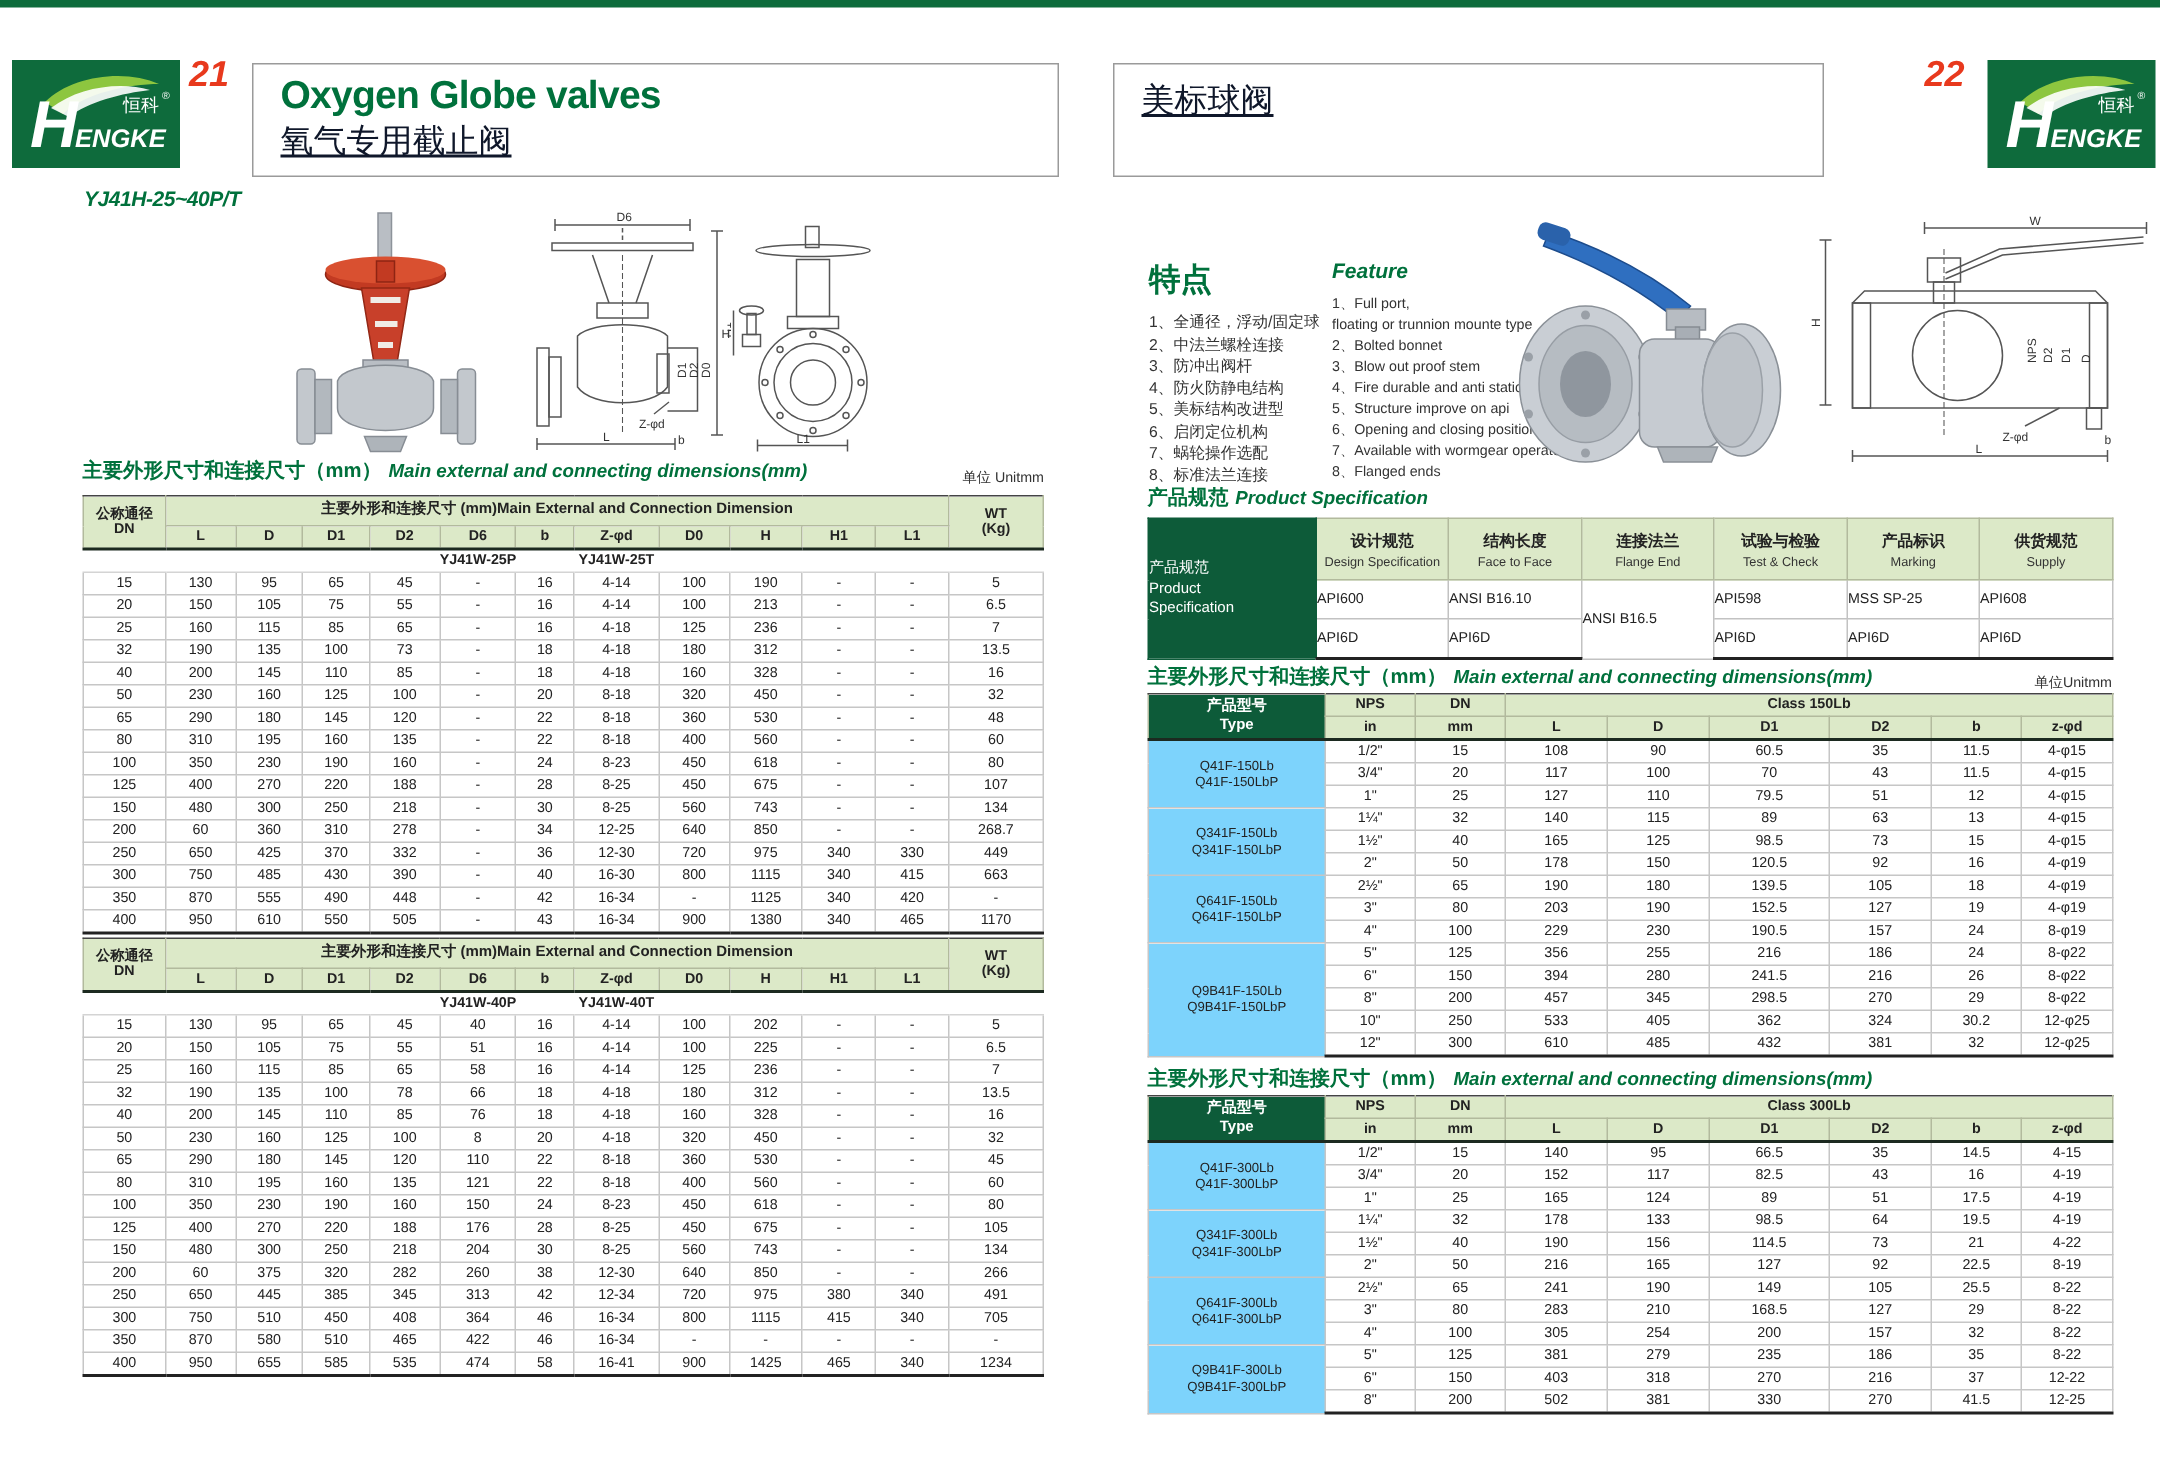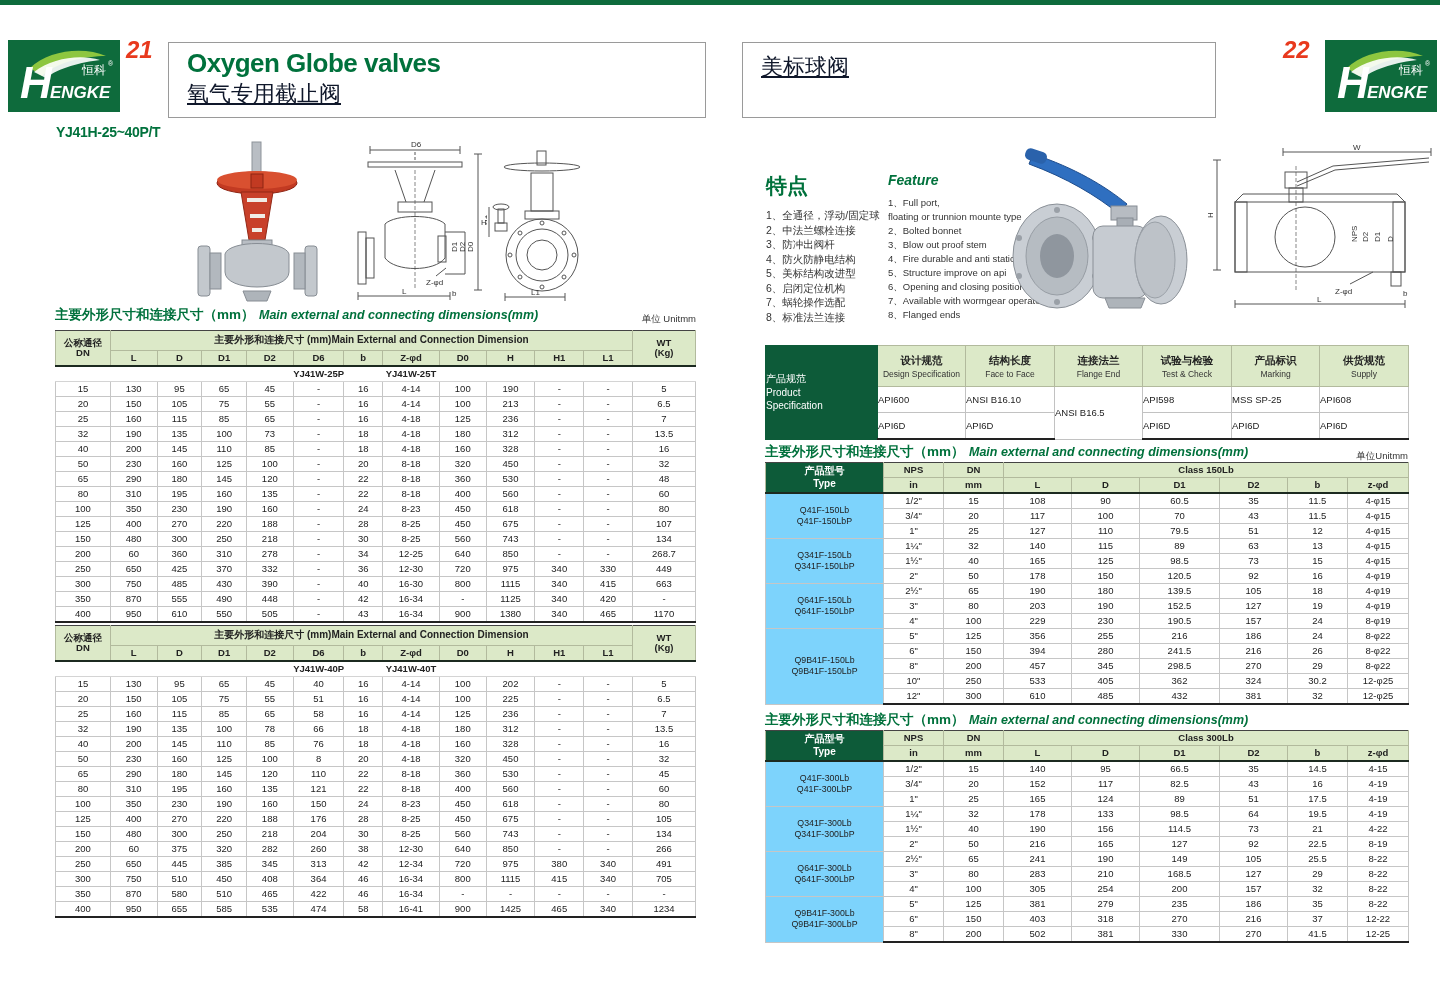--- a/index.html
+++ b/index.html
@@ -6,21 +6,21 @@
   .page{position:relative;width:1440px;height:984px;background:#fff;overflow:hidden;
         font-family:"Liberation Sans","DejaVu Sans",sans-serif;color:#222;}
   .topbar{position:absolute;left:0;top:0;width:1440px;height:5px;background:#0e6b3c;}
   
   .logo{position:absolute;width:112px;height:72px;background:#0e6b3c;}
   .logo svg{width:100%;height:100%;}
   .pagenum{position:absolute;font-size:24px;font-weight:bold;color:#e8391d;font-style:italic;}
   .titlebox{position:absolute;height:76px;background:#fff;border:1px solid #9a9a9a;box-sizing:border-box;padding:7px 0 0 18px;}
   .title-en{font-size:26px;font-weight:bold;color:#00713c;letter-spacing:-0.5px;line-height:1.05;}
   .title-zh{font-size:22px;color:#0f172a;margin-top:2px;text-decoration:underline;}
-  .model{position:absolute;font-size:14px;font-weight:bold;color:#00713c;letter-spacing:-0.3px;}
+  .model{position:absolute;font-size:14px;font-weight:bold;color:#00713c;letter-spacing:-0.3px;font-style:italic;}
   
   .dims-title{position:absolute;width:641px;}
   .dims-title .zh{font-size:13.5px;font-weight:bold;color:#00713c;text-align:right;}
   .dims-title .en{font-size:12.5px;font-weight:bold;color:#00713c;font-style:italic;}
   .dims-title .unit{position:absolute;right:0;bottom:-2px;font-size:9.5px;color:#333;font-weight:normal;}
   
   table.dims{position:absolute;border-collapse:collapse;table-layout:fixed;background:#fff;font-size:9.5px;color:#222;}
   table.dims th,table.dims td{border:1px solid #c6c6c6;text-align:center;padding:0;height:14px;line-height:1.05;white-space:nowrap;overflow:hidden;}
   table.dims thead th{background:#dce9c8;font-weight:bold;border-color:#b2ba9d;}
   table.dims thead tr:first-child th{border-top:1.5px solid #444;}
@@ -859,20 +859,24 @@
       <text class="dimtext" transform="rotate(-90 152 100)" x="152" y="100">NPS</text>
       <text class="dimtext" transform="rotate(-90 163 100)" x="163" y="100">D2</text>
       <text class="dimtext" transform="rotate(-90 175 100)" x="175" y="100">D1</text>
       <text class="dimtext" transform="rotate(-90 188 100)" x="188" y="100">D</text>
       <text class="dimtext" x="130" y="152">Z-φd</text>
       <text class="dimtext" x="198" y="154">b</text>
       <text class="dimtext" x="112" y="160">L</text>
     </svg>
   </div>
 
+  <div class="dims-title" style="left:765px;top:323px;width:643px;">
+    <span class="zh">产品规范</span>
+    <span class="en">Product Specification</span>
+  </div>
   <table class="spec" style="left:765px;top:345px;width:643px;">
     <colgroup>
         <col style="width:112px">
         <col style="width:88px">
         <col style="width:89px">
         <col style="width:88px">
         <col style="width:89px">
         <col style="width:88px">
         <col style="width:89px">
       </colgroup>

